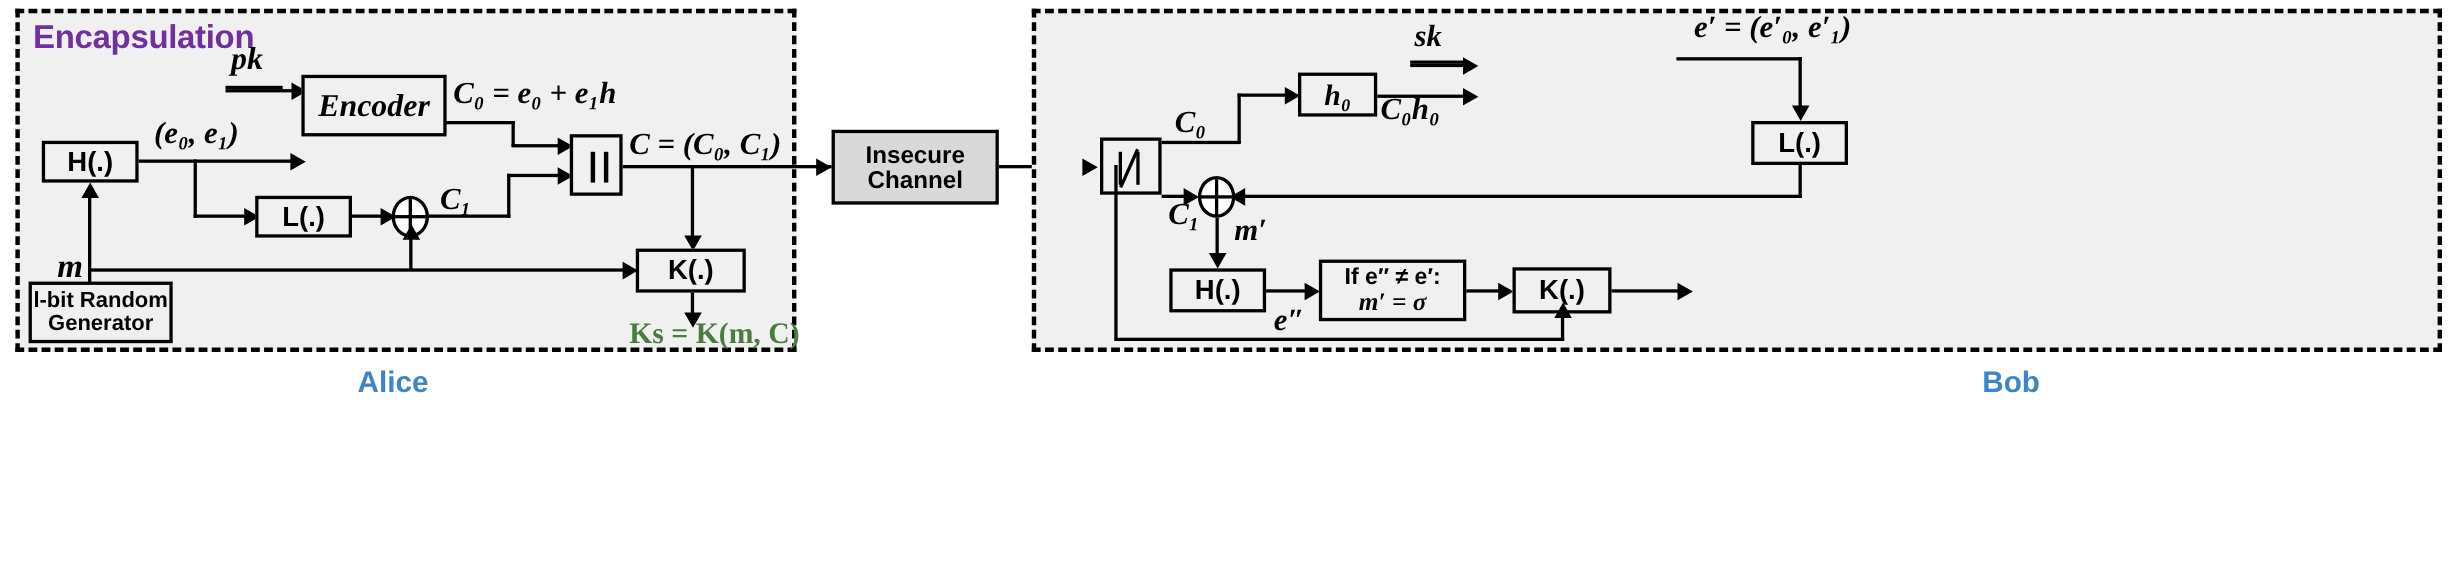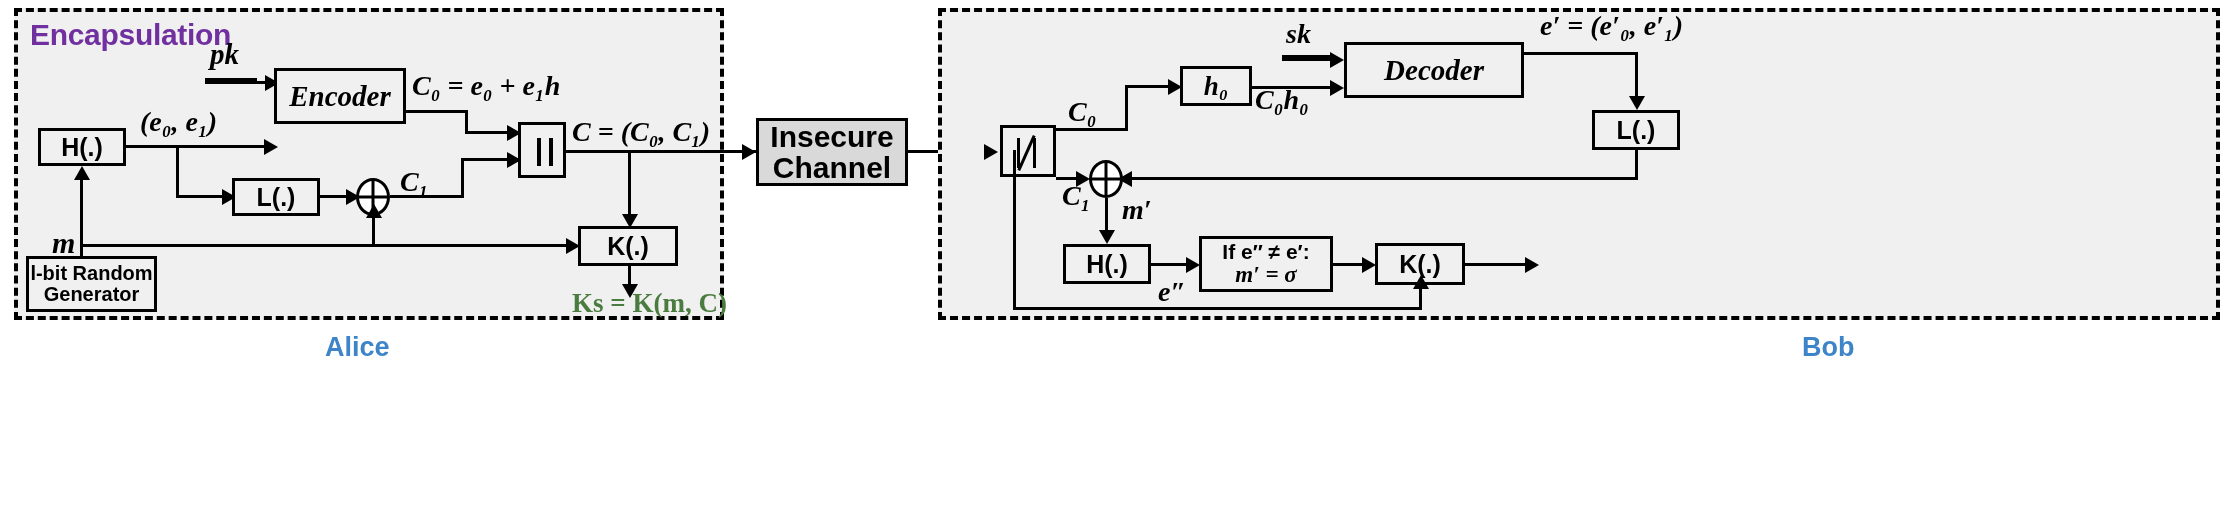--- a/index.html
+++ b/index.html
@@ -8,21 +8,21 @@
 
   
   .panel{position:absolute;background:#f0f0f0;border:4px dashed #000000;box-sizing:border-box;}
   .panel-title{position:absolute;color:#7030a0;font-weight:bold;font-size:30px;font-family:"Liberation Sans",sans-serif;white-space:nowrap;letter-spacing:-0.3px;}
 
   
   .box{position:absolute;background:#f0f0f0;border:3px solid #000;box-sizing:border-box;
        display:flex;align-items:center;justify-content:center;text-align:center;
        font-weight:bold;font-size:25px;color:#000;font-family:"Liberation Sans",sans-serif;line-height:1.05;}
   .box.serif{font-family:"Liberation Serif",serif;font-style:italic;font-weight:bold;font-size:29px;}
-  .box.chan{background:#d9d9d9;font-size:30px;}
+  .box.chan{background:#d9d9d9;font-size:22px;}
 
   
   .lbl{position:absolute;white-space:nowrap;color:#000;font-family:"Liberation Serif",serif;
        font-weight:bold;font-style:italic;font-size:28px;line-height:1;}
   .green{color:#4a7c3f;font-family:"Liberation Serif",serif;font-weight:bold;font-size:27px;}
   .blue{color:#3d85c8;font-family:"Liberation Sans",sans-serif;font-weight:bold;font-style:normal;font-size:27px;text-align:center;}
 
   
   .h{position:absolute;height:3px;background:#000;}
   .v{position:absolute;width:3px;background:#000;}
@@ -162,21 +162,20 @@
 
   <div class="lbl" style="left:1286px;top:20px;font-size:28px;">sk</div>
   <div class="h" style="left:1282px;top:55px;width:48px;"></div>
   <div class="h" style="left:1282px;top:58px;width:52px;"></div>
   <div class="arr r" style="left:1330px;top:52px;"></div>
 
   <div class="h" style="left:1252px;top:86px;width:86px;"></div>
   <div class="arr r" style="left:1330px;top:80px;"></div>
   <div class="lbl" style="left:1255px;top:86px;">C₀h₀</div>
 
-  <div class="box serif" style="left:1344px;top:42px;width:180px;height:56px;">Decoder</div>
 
   <div class="lbl" style="left:1540px;top:12px;">e′ = (e′₀, e′₁)</div>
 
   <div class="h" style="left:1524px;top:52px;width:114px;"></div>
   <div class="v" style="left:1635px;top:52px;height:50px;"></div>
   <div class="arr d" style="left:1629px;top:96px;"></div>
 
   <div class="box" style="left:1592px;top:110px;width:88px;height:40px;">L(.)</div>
 
   <div class="v" style="left:1635px;top:150px;height:30px;"></div>

